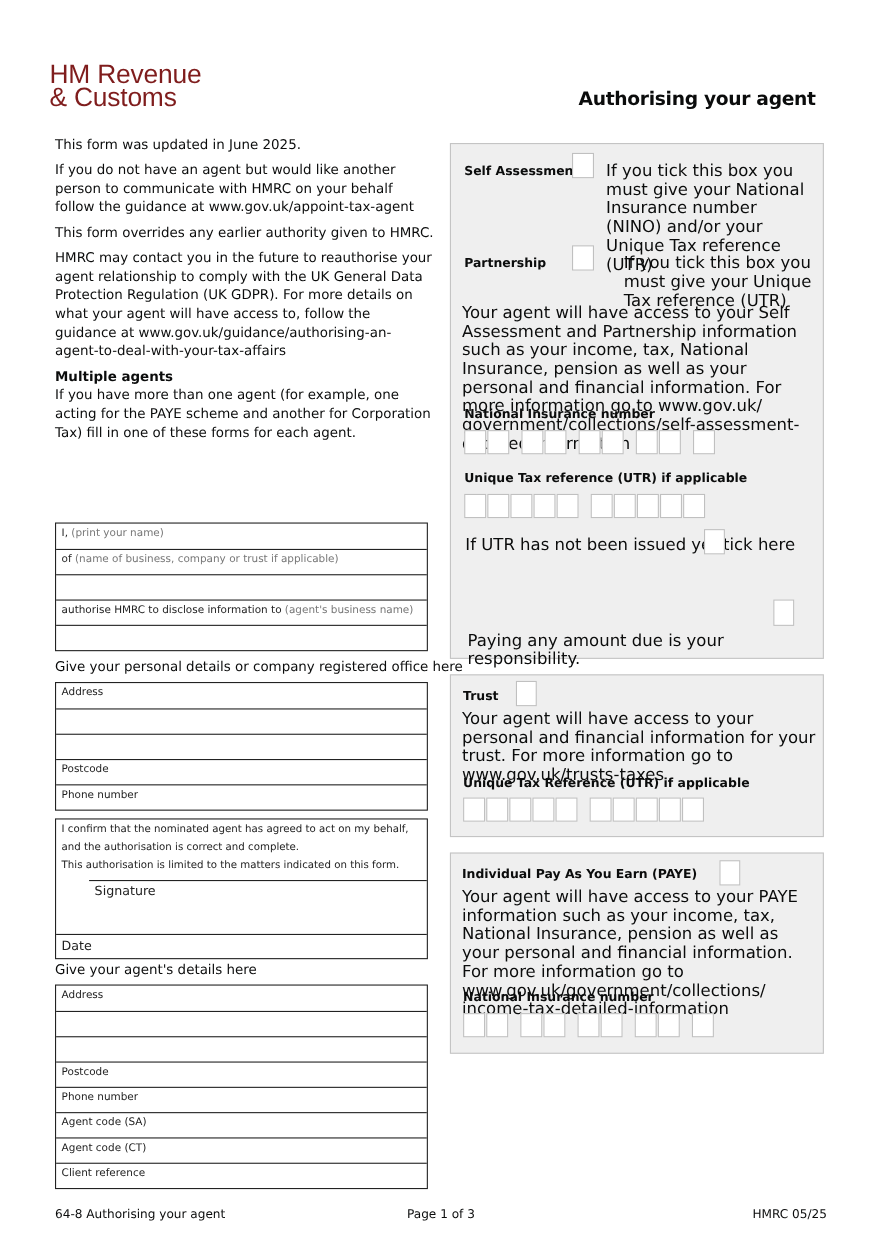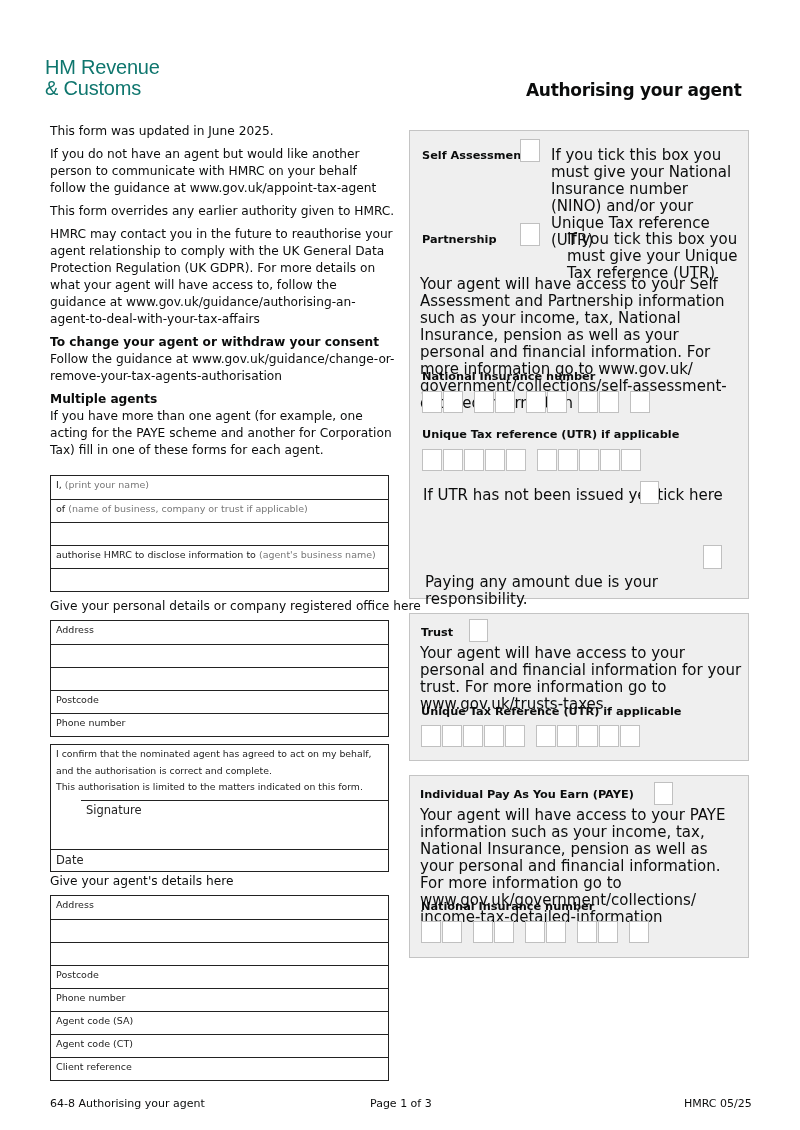--- a/index.html
+++ b/index.html
@@ -1,18 +1,18 @@
 <!DOCTYPE html>
 <html><head>
 <meta charset="utf-8">
 <style>
   html, body { margin: 0; padding: 0; background: #ffffff; }
   body { width: 800px; height: 1130px; position: relative; font-family: "DejaVu Sans", "Liberation Sans", sans-serif; color: #0b0c0c; overflow: hidden; }
   .abs { position: absolute; }
-  .logo { left: 45px; top: 57px; font-family: "Liberation Sans", sans-serif; font-size: 20px; line-height: 21px; color: #0f766e; letter-spacing: -0.2px; }
+  .logo { left: 45px; top: 57px; font-family: "Liberation Sans", sans-serif; font-size: 24px; line-height: 21px; color: #7f1d1d; letter-spacing: -0.2px; }
   .title { left: 526px; top: 80px; font-size: 17px; font-weight: bold; letter-spacing: -0.3px; }
   .lefttext { left: 50px; top: 123px; width: 345px; font-size: 12.2px; line-height: 17px; }
   .lefttext p { margin: 0 0 6px 0; }
   .lefttext b { font-weight: bold; display: block; }
   .formbox { position: absolute; left: 50px; width: 339px; border: 1.5px solid #222; box-sizing: border-box; }
   .formbox .row { border-top: 1.5px solid #222; box-sizing: border-box; font-size: 9.5px; padding: 3px 5px; color: #222; }
   .formbox .row:first-child { border-top: none; }
   .grey { color: #777; }
   .label-under { position: absolute; left: 50px; font-size: 12.2px; }
   .panel { position: absolute; left: 409px; width: 340px; background: #efefef; border: 1px solid #c4c4c4; box-sizing: border-box; }
@@ -31,21 +31,20 @@
   <div>HM Revenue</div>
   <div>&amp; Customs</div>
 </div>
 <div class="abs title">Authorising your agent</div>
 
 <div class="abs lefttext">
   <p>This form was updated in June 2025.</p>
   <p><span>If you do not have an agent but would like another person to communicate with HMRC on your behalf follow the guidance at www.gov.uk/appoint-tax-agent</span></p>
   <p>This form overrides any earlier authority given to HMRC.</p>
   <p>HMRC may contact you in the future to reauthorise your agent relationship to comply with the UK General Data Protection Regulation (UK GDPR). For more details on what your agent will have access to, follow the guidance at www.gov.uk/guidance/authorising-an-agent-to-deal-with-your-tax-affairs</p>
-  <p><b>To change your agent or withdraw your consent</b><span>Follow the guidance at www.gov.uk/guidance/change-or-remove-your-tax-agents-authorisation</span></p>
   <p><b>Multiple agents</b><span>If you have more than one agent (for example, one acting for the PAYE scheme and another for Corporation Tax) fill in one of these forms for each agent.</span></p>
 </div>
 
 <div class="formbox" style="top:475px;">
   <div class="row" style="height:23px;"><span>I,</span> <span class="grey">(print your name)</span></div>
   <div class="row" style="height:23px;"><span>of</span> <span class="grey">(name of business, company or trust if applicable)</span></div>
   <div class="row" style="height:23px;"></div>
   <div class="row" style="height:23px;"><span>authorise HMRC to disclose information to</span> <span class="grey">(agent's business name)</span></div>
   <div class="row" style="height:23px;"></div>
 </div>

